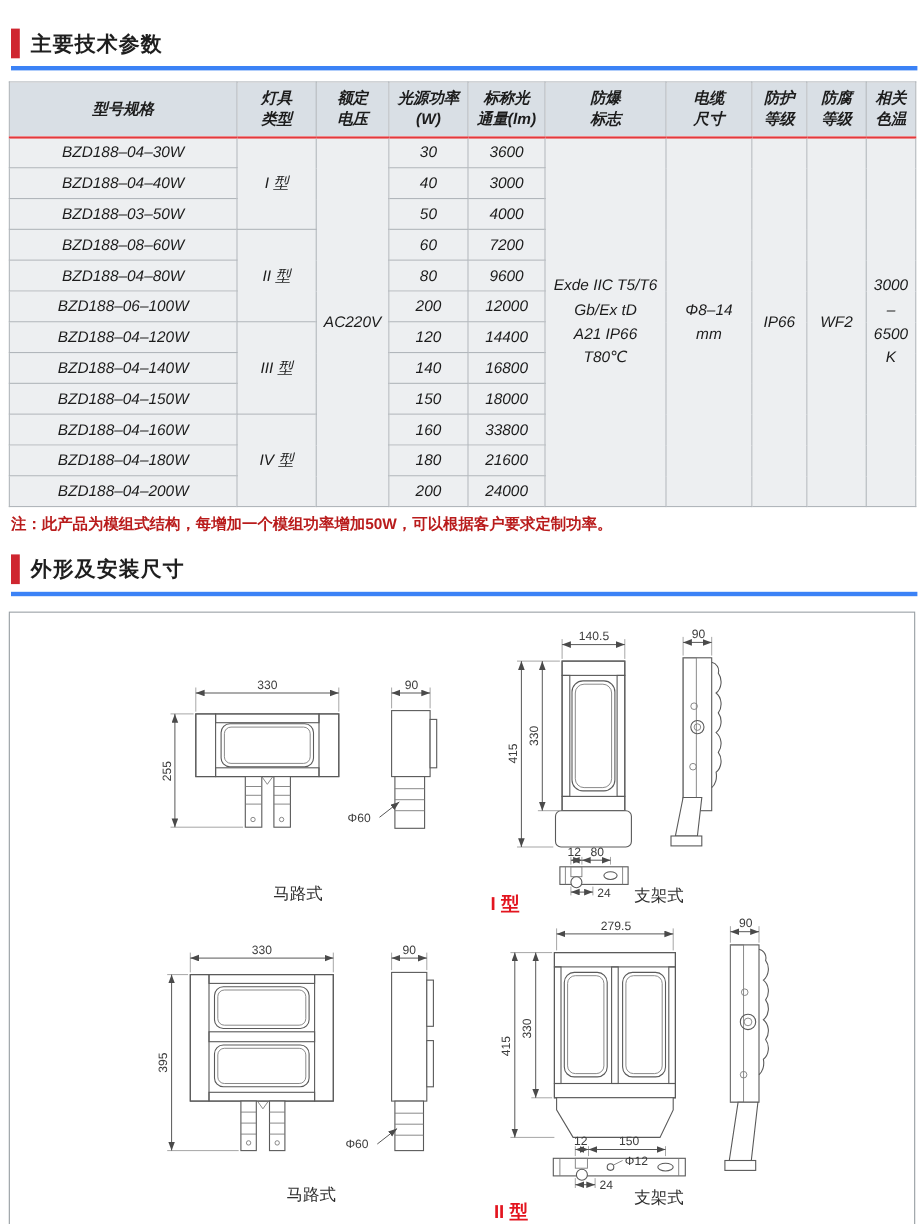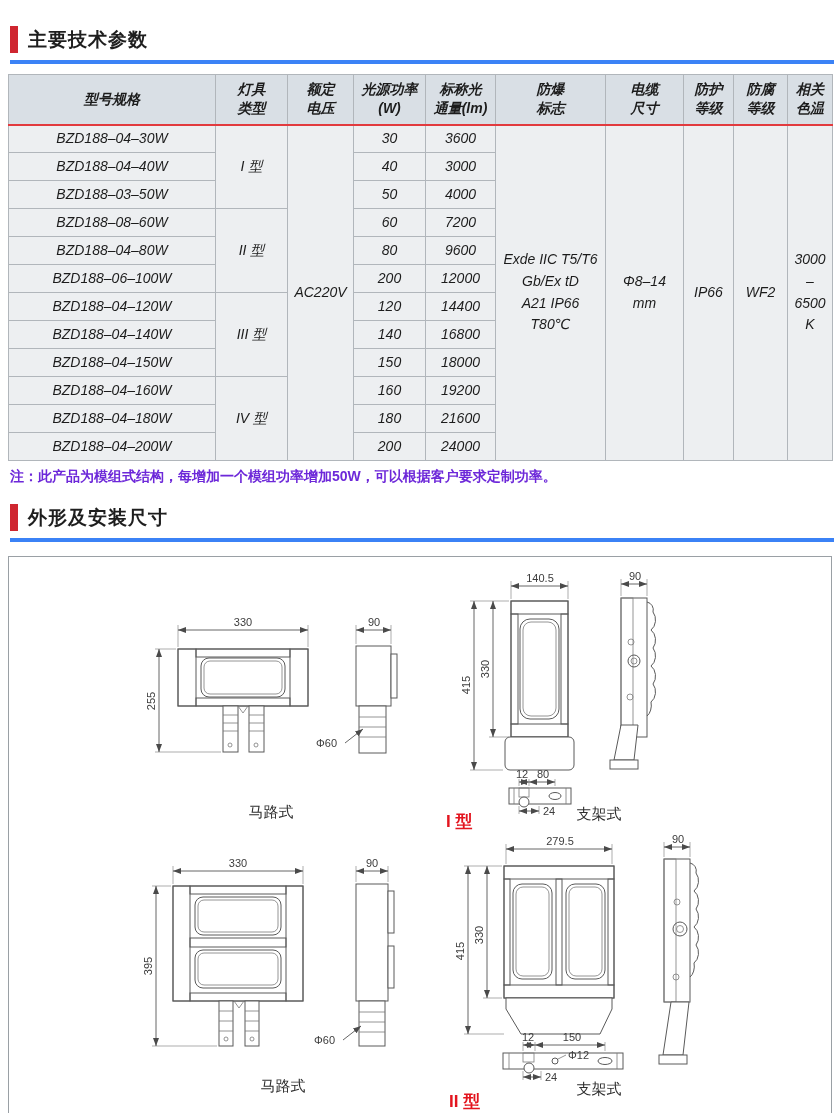--- a/index.html
+++ b/index.html
@@ -17,21 +17,21 @@
   table.spec { border-collapse:collapse; table-layout:fixed; width:824px; margin:10px 0 0 8px;font-style:italic; }
   table.spec th, table.spec td {
     border:1px solid #b1b6bb; text-align:center; vertical-align:middle;
     font-size:14px; white-space:pre-line; padding:0 2px; overflow:hidden;
   }
   table.spec th { background:#d9dfe5; height:50px; font-weight:bold; color:#1c1c1c;
     border-bottom:2px solid #e23a3e; line-height:1.35; }
   table.spec td { background:#edeff1; height:28px; color:#1c1c1c; line-height:1.5; }
   table.spec td.ml { line-height:1.55; }
   
-  .note { margin:7px 0 0 10px; font-size:14px; font-weight:bold; color:#6d28d9; }
+  .note { margin:7px 0 0 10px; font-size:14px; font-weight:bold; color:#b91c1c; }
   
   .drawbox { position:relative; margin:14px 0 0 8px; width:824px; height:564px;
     border:1px solid #9aa0a5; background:#fff; box-shadow:0 2px 0 #e2e2e2; }
   .drawbox svg { position:absolute; left:0; top:0; }
   .ln   { stroke:#5a5a5a; stroke-width:1; fill:none; }
   .lnf  { stroke:#5a5a5a; stroke-width:1; fill:#ffffff; }
   .ln2  { stroke:#7a7a7a; stroke-width:0.8; fill:none; }
   .ext  { stroke:#8b8b8b; stroke-width:0.7; }
   .dim  { stroke:#555; stroke-width:0.9; }
   .dimtxt { font-size:11px; fill:#3c3c3c; text-anchor:middle; }
@@ -142,21 +142,21 @@
       </tr>
       <tr>
         <td>BZD188–04–150W</td>
         <td>150</td>
         <td>18000</td>
       </tr>
       <tr>
         <td>BZD188–04–160W</td>
         <td rowspan="3">IV 型</td>
         <td>160</td>
-        <td>19200</td>
+        <td>33800</td>
       </tr>
       <tr>
         <td>BZD188–04–180W</td>
         <td>180</td>
         <td>21600</td>
       </tr>
       <tr>
         <td>BZD188–04–200W</td>
         <td>200</td>
         <td>24000</td>

